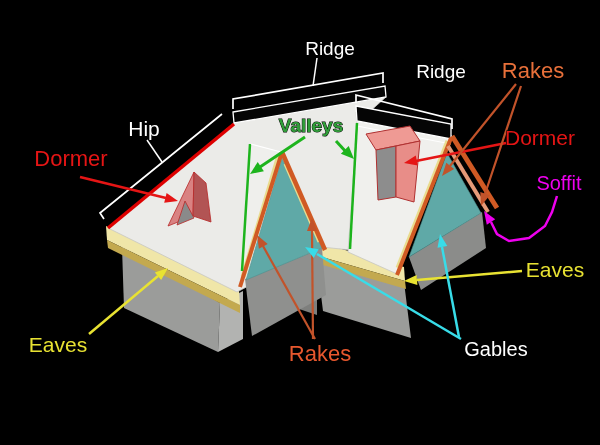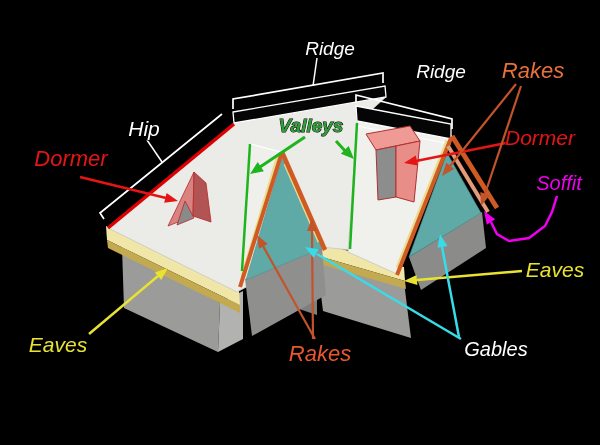--- a/index.html
+++ b/index.html
@@ -1,16 +1,16 @@
 <!DOCTYPE html>
 <html><head>
 <meta charset="utf-8">
 <style>
   html,body{margin:0;padding:0;background:#000;}
-  .stage{position:relative;width:600px;height:445px;background:#000;overflow:hidden;font-style:italic;}
+  .stage{position:relative;width:600px;height:445px;background:#000;overflow:hidden;}
   svg{display:block;font-family:"Liberation Sans", sans-serif;}
   text{font-family:"Liberation Sans", sans-serif;}
   .lbl{paint-order:stroke;stroke:#000;stroke-width:1px;}
   .wall1{fill:#9b9c9a;} .wall2{fill:#b2b3b1;} .wall3{fill:#8f908e;}
   .wall4{fill:#7e7f7d;} .wall5{fill:#9b9c9a;} .wall6{fill:#8b8c8a;}
   .teal{fill:#5fa9a7;stroke:#4f8f8d;stroke-width:.6;}
   .eave{fill:#f0e6a8;} .eavegold{fill:#c3a94f;}
   .roof{fill:#ebebe8;stroke:#c6c6c2;stroke-width:.8;}
   .roof2{fill:#f0f0ed;stroke:#c6c6c2;stroke-width:.8;}
   .strip{fill:#efefec;}

